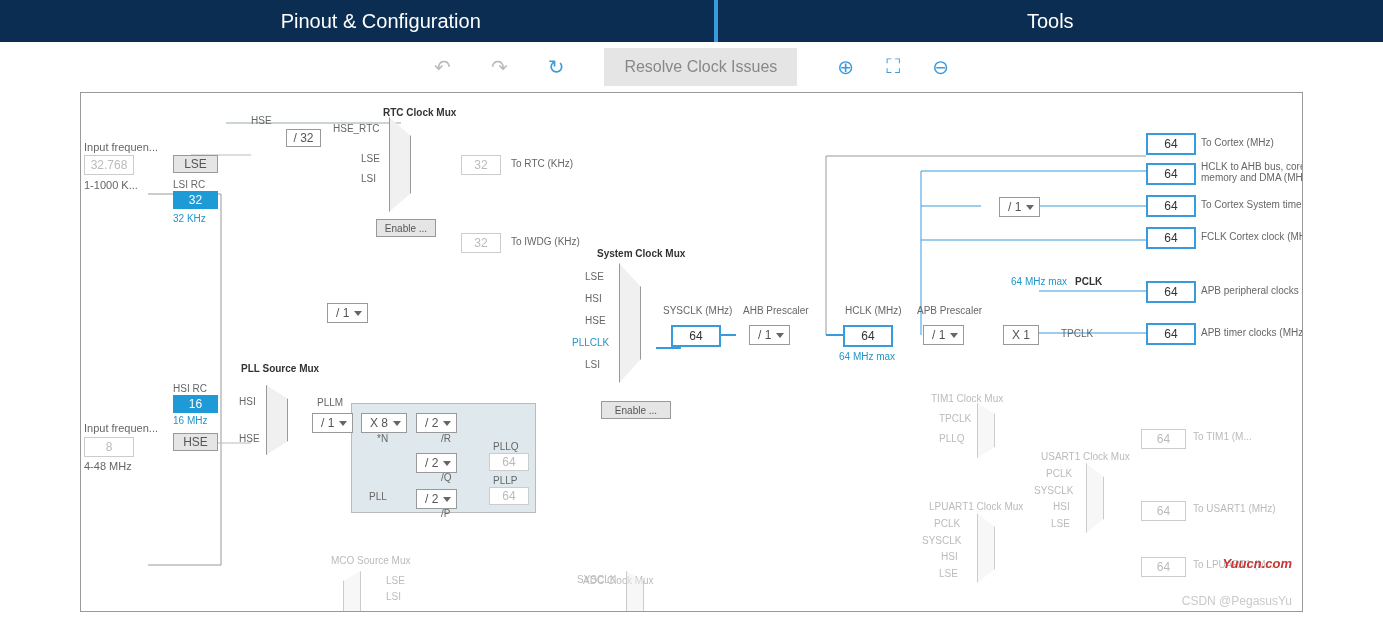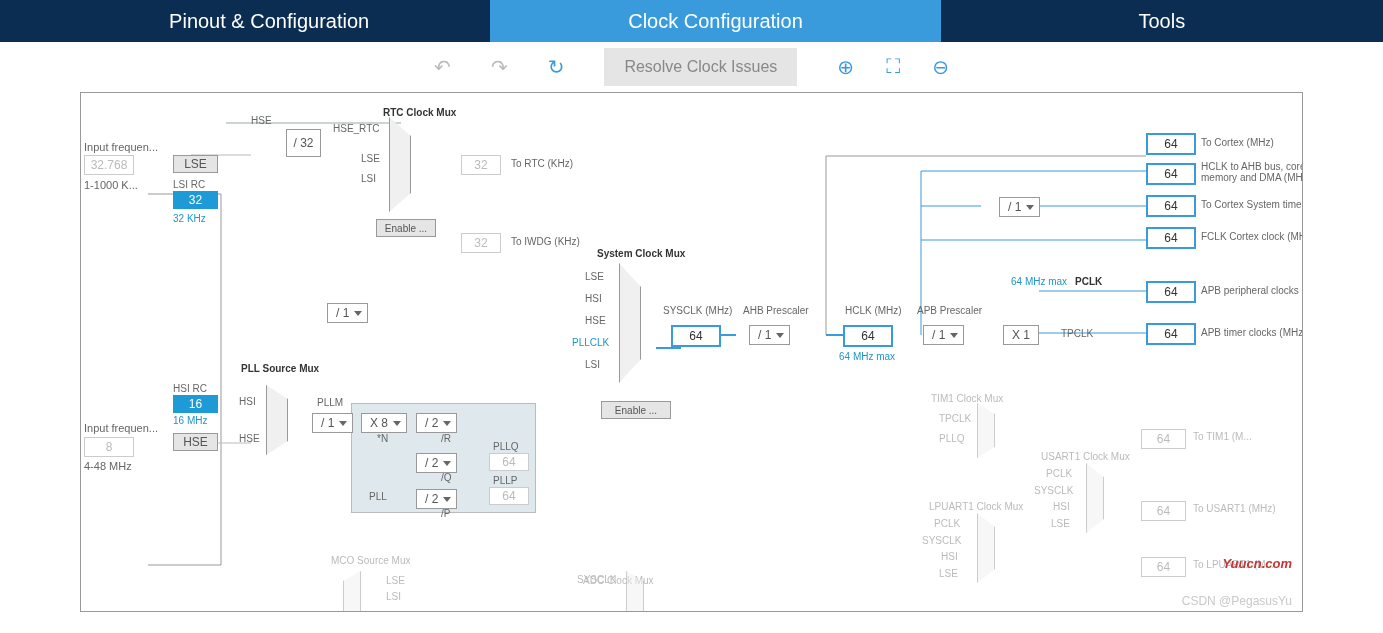--- a/index.html
+++ b/index.html
@@ -43,21 +43,20 @@
 .watermark { position: absolute; bottom: 3px; right: 10px; font-size: 12px; color: #c9c9c9; }
 .watermark2 { position: absolute; bottom: 40px; right: 10px; font-size: 13px; color: #cc3333; font-weight: bold; font-style: italic; }
 
 svg.canvas-svg { position: absolute; top:0; left:0; width:100%; height:100%; pointer-events:none; }
 </style>
 </head>
 <body>
 
 <div class="tabbar">
   <div class="tab">Pinout &amp; Configuration</div>
-  <div class="tab active">Clock Configuration</div>
   <div class="tab">Tools</div>
 </div>
 
 <div class="toolbar">
   <span class="tool-icon">↶</span>
   <span class="tool-icon">↷</span>
   <span class="tool-icon blue">↻</span>
   <button class="tool-btn">Resolve Clock Issues</button>
   <div class="zoom-group">
     <span class="tool-icon blue">⊕</span>
@@ -101,21 +100,21 @@
   <div class="lbl small" style="left:92px; top:86px;">LSI RC</div>
   <div class="box filled-blue" style="left:92px; top:98px; width:45px; height:18px;">32</div>
   <div class="lbl small blue" style="left:92px; top:120px;text-align:center;">32 KHz</div>
 
   <div class="lbl small" style="left:92px; top:290px;">HSI RC</div>
   <div class="box filled-blue" style="left:92px; top:302px; width:45px; height:18px;">16</div>
   <div class="lbl small blue" style="left:92px; top:322px;">16 MHz</div>
   <div class="box gray-fill" style="left:92px; top:340px; width:45px; height:18px;">HSE</div>
 
   <div class="lbl small" style="left:170px; top:22px;">HSE</div>
-  <div class="box" style="left:205px; top:36px; width:35px; height:28px;">/ 32</div>
+  <div class="box" style="left:205px; top:36px; width:35px; height:18px;">/ 32</div>
   <div class="lbl small" style="left:252px; top:30px;text-align:center;">HSE_RTC</div>
   <div class="lbl small dark" style="left:302px; top:14px;">RTC Clock Mux</div>
   <div class="lbl small" style="left:280px; top:60px;">LSE</div>
   <div class="lbl small" style="left:280px; top:80px;">LSI</div>
   <div class="trap mux-right" style="left:308px; top:24px; width:22px; height:95px;"></div>
   <div class="box disabled-text" style="left:380px; top:62px; width:40px; height:20px;">32</div>
   <div class="lbl small" style="left:430px; top:65px;">To RTC (KHz)</div>
   <div class="box gray-fill" style="left:295px; top:126px; width:60px; height:18px; font-size:10px;">Enable ...</div>
   <div class="box disabled-text" style="left:380px; top:140px; width:40px; height:20px;">32</div>
   <div class="lbl small" style="left:430px; top:143px;">To IWDG (KHz)</div>

